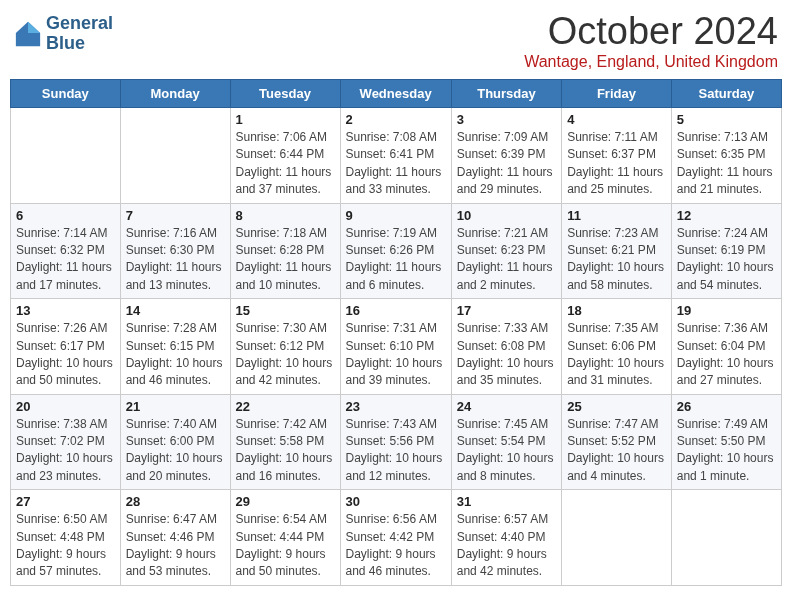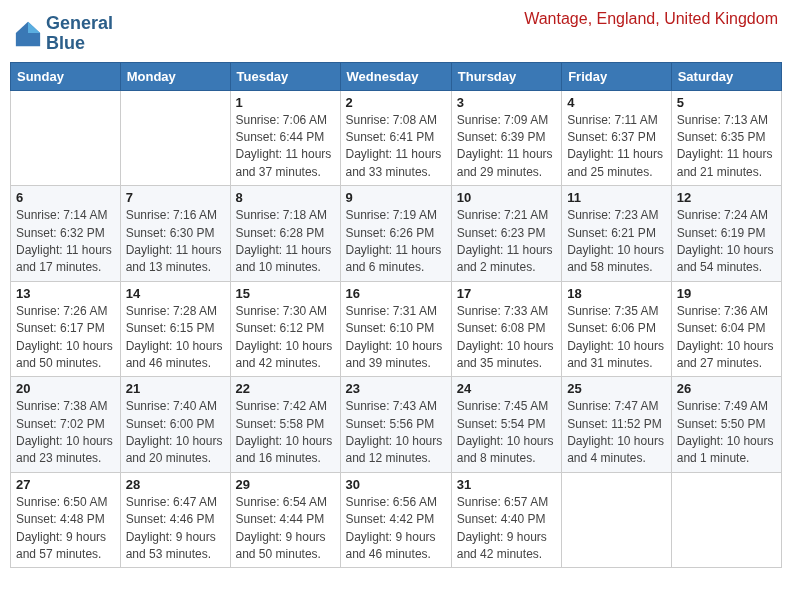--- a/index.html
+++ b/index.html
@@ -50,21 +50,21 @@
       margin-top: 0;
     }
     .calendar {
       width: 100%;
       border-collapse: collapse;
       border: 1px solid #ccc;
     }
     .calendar th {
       background-color: #3a78b5;
       color: #fff;
-      text-align: left;
+      text-align: center;
       padding: 6px 6px;
       font-size: 13px;
       font-weight: bold;
       border: 1px solid #2a5f96;
     }
     .calendar td {
       vertical-align: top;
       border: 1px solid #ccc;
       padding: 4px 5px;
       width: 113px;
@@ -100,20 +100,21 @@
     <svg class="logo-icon" viewBox="0 0 30 30" xmlns="http://www.w3.org/2000/svg">
       <polygon points="15,2 28,14 28,28 2,28 2,14" fill="#3a78b5"></polygon>
       <polygon points="15,2 28,14 15,14" fill="#5aaee0"></polygon>
     </svg>
     <div class="logo-text">
       <span>General</span>
       <span>Blue</span>
     </div>
   </div>
   <div class="title-block">
+    <div class="month-title">October 2024</div>
     <div class="subtitle">Wantage, England, United Kingdom</div>
   </div>
 </div>
 
 <table class="calendar">
   <thead>
     <tr>
     <th>Sunday</th>
         <th>Monday</th>
         <th>Tuesday</th>
@@ -224,21 +225,21 @@
         <td>
           <span class="day-number">23</span>
           <div class="day-info"><span>Sunrise: 7:43 AM</span><br><span>Sunset: 5:56 PM</span><br><span>Daylight: 10 hours and 12 minutes.</span></div>
         </td>
         <td>
           <span class="day-number">24</span>
           <div class="day-info"><span>Sunrise: 7:45 AM</span><br><span>Sunset: 5:54 PM</span><br><span>Daylight: 10 hours and 8 minutes.</span></div>
         </td>
         <td>
           <span class="day-number">25</span>
-          <div class="day-info"><span>Sunrise: 7:47 AM</span><br><span>Sunset: 11:52 PM</span><br><span>Daylight: 10 hours and 4 minutes.</span></div>
+          <div class="day-info"><span>Sunrise: 7:47 AM</span><br><span>Sunset: 5:52 PM</span><br><span>Daylight: 10 hours and 4 minutes.</span></div>
         </td>
         <td>
           <span class="day-number">26</span>
           <div class="day-info"><span>Sunrise: 7:49 AM</span><br><span>Sunset: 5:50 PM</span><br><span>Daylight: 10 hours and 1 minute.</span></div>
         </td>
       </tr>
       <tr>
         <td>
           <span class="day-number">27</span>
           <div class="day-info"><span>Sunrise: 6:50 AM</span><br><span>Sunset: 4:48 PM</span><br><span>Daylight: 9 hours and 57 minutes.</span></div>

